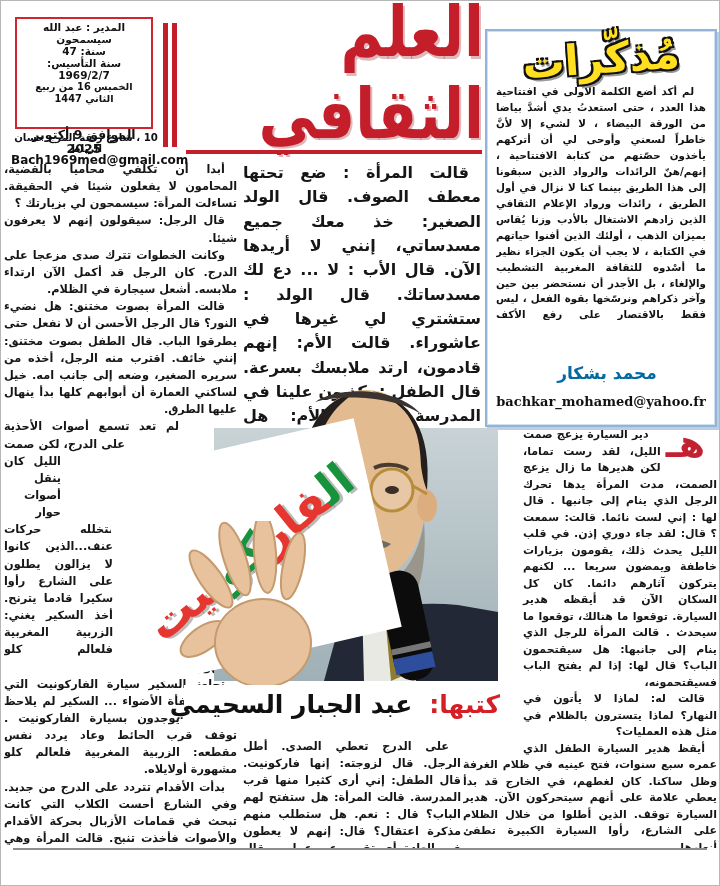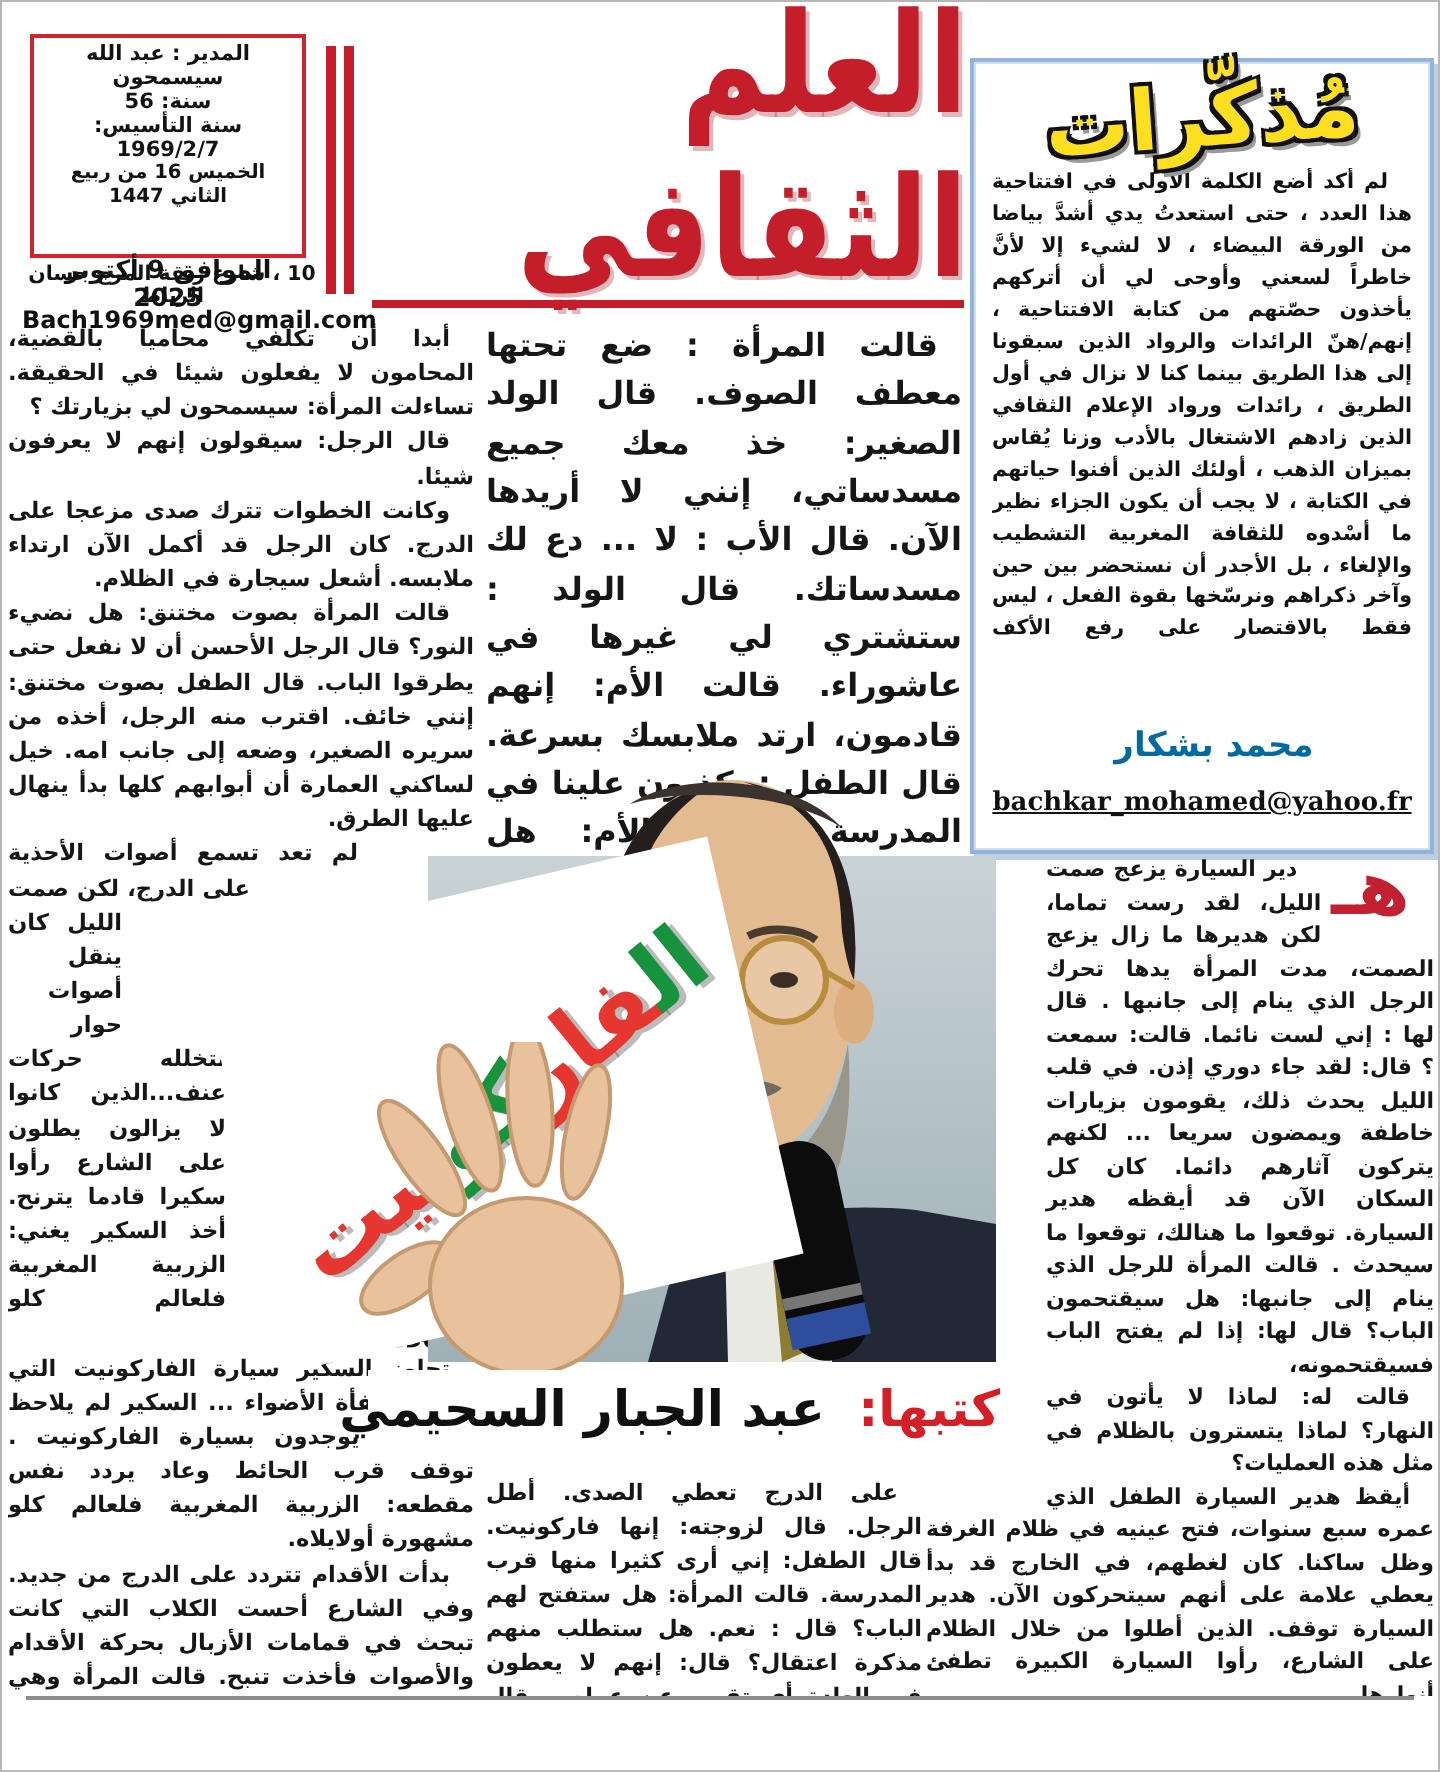--- a/index.html
+++ b/index.html
@@ -37,21 +37,21 @@
           box-shadow:0 0 0 1px #cfdff0 inset,2px 3px 0 #bccfe0;}
   .mtitle{margin:6px 0 2px;text-align:center;transform:rotate(-4deg);
           font-size:42px;line-height:1.05;color:#ffdf1f;font-weight:bold;
           text-shadow:-2px -2px 0 #111,2px -2px 0 #111,-2px 2px 0 #111,2px 2px 0 #111,3px 4px 0 #999;}
   .mbody{direction:rtl;text-align:justify;font-size:10.3px;font-weight:bold;
          line-height:1.55;margin:3px 9px;max-height:236px;overflow:hidden;color:#111;
          text-indent:12px;}
   .mauthor{position:absolute;bottom:42px;left:12px;right:0;text-align:center;
            color:#0369a1;font-size:17px;font-weight:bold;}
   .memail{position:absolute;bottom:16px;left:0;right:0;text-align:center;
-          font-size:13px;font-weight:bold;color:#111;font-family:"DejaVu Serif",serif;text-decoration:underline;}
+          font-size:13px;font-weight:bold;color:#111;font-family:"DejaVu Serif",serif;}
 
   
   .col{position:absolute;direction:rtl;text-align:justify;font-weight:bold;
        color:#161616;overflow:hidden;}
   .col p{margin:0;text-indent:12px;}
   .colL{left:3px;top:160px;width:233px;height:686px;font-size:11.3px;line-height:1.52;}
   .colM{left:242px;top:160px;width:238px;height:292px;font-size:16px;line-height:1.52;}
   .colM2{left:242px;top:738px;width:218px;height:110px;font-size:11.3px;line-height:1.5;}
   .colR{left:462px;top:426px;width:254px;height:421px;font-size:11px;line-height:1.5;}
   .sp{background:transparent;}
@@ -82,21 +82,21 @@
   .byline .bn{color:#101010;}
   .divider{position:absolute;left:12px;top:847px;width:694px;height:2px;background:#8d8d8d;}
 </style>
 </head>
 <body>
 
 <div class="page">
 
   <div class="infobox">
     <div class="ib-line">المدير : عبد الله سيسمحون</div>
-    <div class="ib-line">سنة: 56</div>
+    <div class="ib-line">سنة: 47</div>
     <div class="ib-line">سنة التأسيس: 1969/2/7</div>
     <div class="ib-line small">الخميس 16 من ربيع الثاني 1447</div>
     <div class="ib-line big">الموافق 9 أكتوبر 2025</div>
   </div>
   <div class="address">10 ، شارع زنقة المرج حسان الرباط</div>
   <div class="emailrow">
     <span class="rbar"></span>
     <span class="hemail">Bach1969med@gmail.com</span>
     <span class="rbar grow"></span>
   </div>

